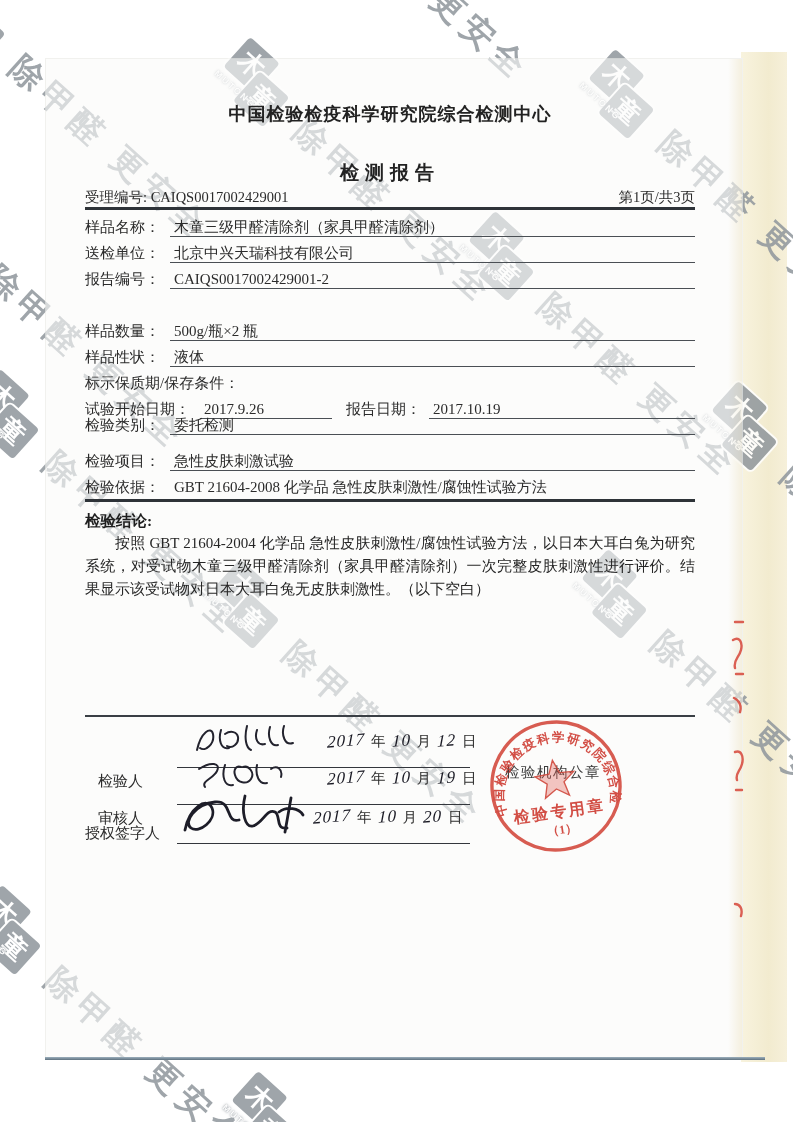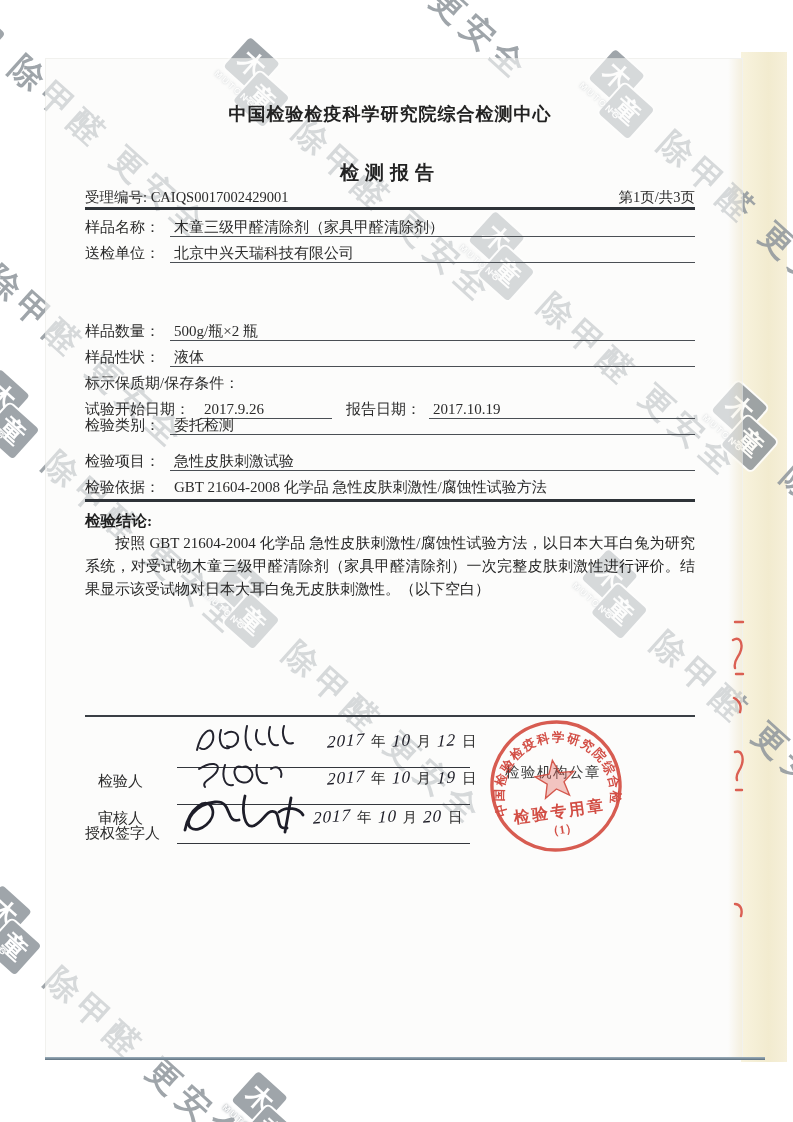--- a/index.html
+++ b/index.html
@@ -282,20 +282,24 @@
     <div class="rule r1"></div>
 
     <div class="frow" style="top:218px">
       <span class="lab">样品名称：</span>
       <span class="val">木童三级甲醛清除剂（家具甲醛清除剂）</span>
     </div>
     <div class="frow" style="top:244px">
       <span class="lab">送检单位：</span>
       <span class="val">北京中兴天瑞科技有限公司</span>
     </div>
+    <div class="frow" style="top:270px">
+      <span class="lab">报告编号：</span>
+      <span class="val">CAIQS0017002429001-2</span>
+    </div>
     <div class="frow" style="top:322px">
       <span class="lab">样品数量：</span>
       <span class="val">500g/瓶×2 瓶</span>
     </div>
     <div class="frow" style="top:348px">
       <span class="lab">样品性状：</span>
       <span class="val">液体</span>
     </div>
     <div class="frow" style="top:374px">
       <span class="lab">标示保质期/保存条件：</span>

